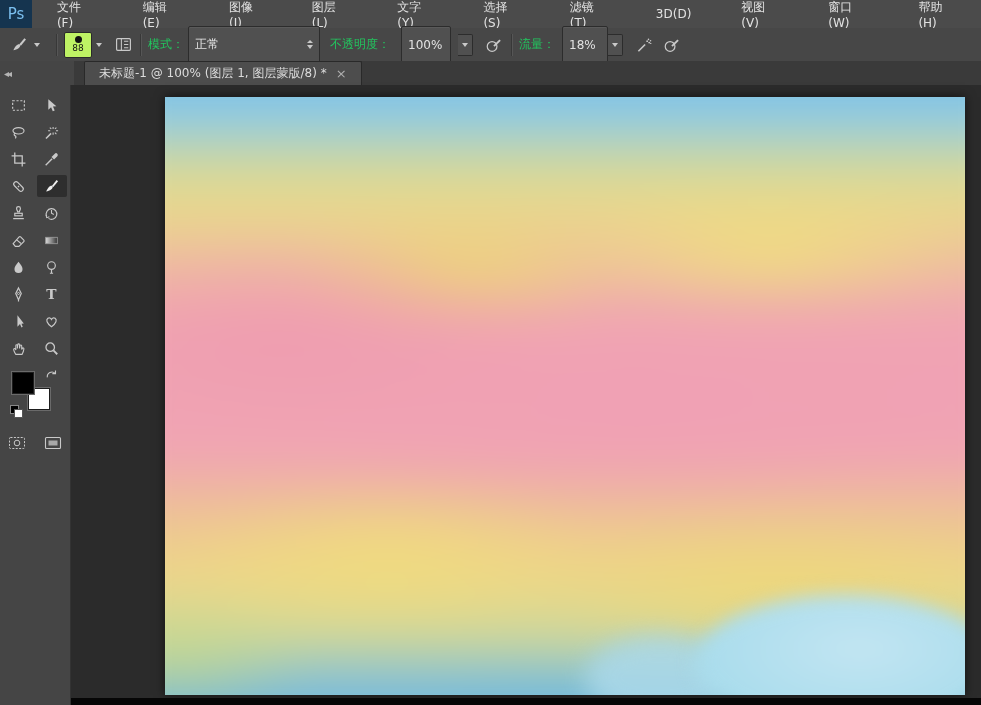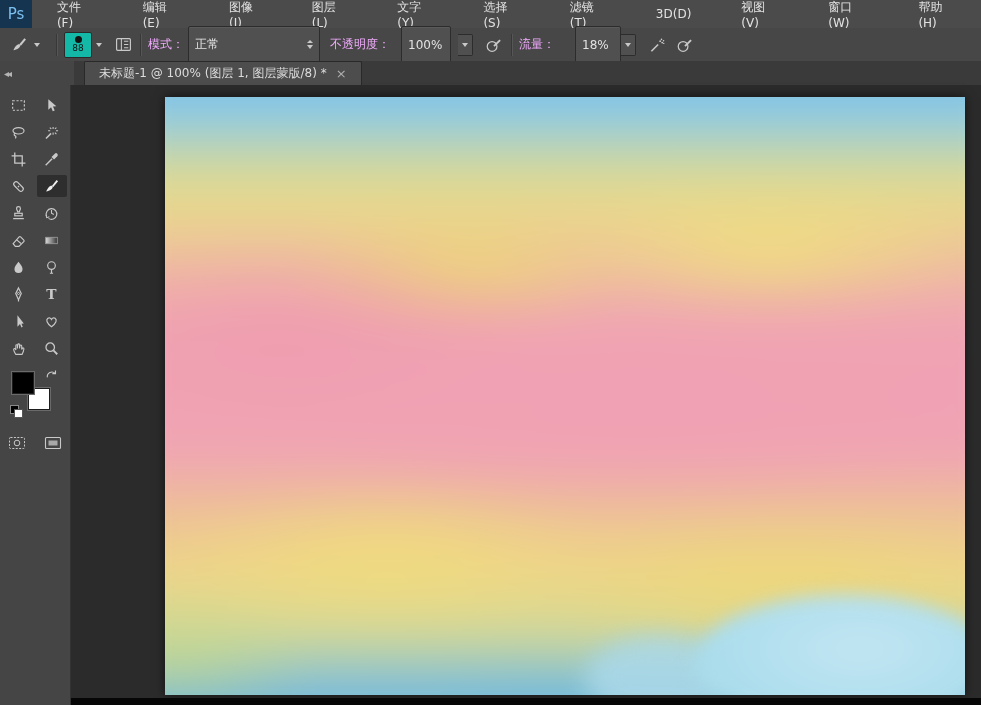--- a/index.html
+++ b/index.html
@@ -15,31 +15,31 @@
   .menu-item{color:#e2e2e2;font-size:12px;padding:0 25px;display:flex;align-items:center;cursor:default}
 
   
   .optionsbar{position:absolute;top:28px;left:0;right:0;height:33px;background:var(--options-bg,#474747);
     border-bottom:1px solid #2d2d2d;display:flex;align-items:center;padding:0 8px;color:#d8d8d8;font-size:12px}
   .ob-group{display:flex;align-items:center;gap:4px;margin-right:10px}
   .vsep{width:1px;height:22px;background:#383838;border-right:1px solid #565656;margin:0 6px}
   .caret-down{width:0;height:0;border-left:3.5px solid transparent;border-right:3.5px solid transparent;border-top:4px solid #c9c9c9}
   .caret-up{width:0;height:0;border-left:3px solid transparent;border-right:3px solid transparent;border-bottom:3.5px solid #c9c9c9}
   .spinner{display:flex;flex-direction:column;gap:2px;margin-left:6px}
-  .brush-preview{width:26px;height:24px;background:#14b8a6;border:1px solid #2a2a2a;border-radius:2px;
+  .brush-preview{width:26px;height:24px;background:#bef264;border:1px solid #2a2a2a;border-radius:2px;
     display:flex;flex-direction:column;align-items:center;justify-content:center;gap:1px}
   .brush-preview .dot{width:7px;height:7px;border-radius:50%;background:#111}
   .brush-preview .num{font-size:9px;color:#111;line-height:9px}
   .field{height:20px;background:#505050;border:1px solid #2c2c2c;border-radius:2px;display:flex;align-items:center;
     color:#e2e2e2;font-size:12px;padding:8px 6px;box-shadow:inset 0 1px 0 rgba(255,255,255,.06)}
   .field .val{flex:1}
   .field-btn{width:14px;height:20px;background:#505050;border:1px solid #2c2c2c;border-left:none;border-radius:0 2px 2px 0;
     display:flex;align-items:center;justify-content:center}
   .ob-icon{color:#c9c9c9;display:flex;align-items:center;justify-content:center;width:22px;height:22px;border-radius:2px}
-  .ob-label{color:#f0abfc;white-space:nowrap}
+  .ob-label{color:#22c55e;white-space:nowrap}
 
   
   .tabbar{position:absolute;top:61px;left:0;right:0;height:24px;background:#3a3a3a;border-bottom:1px solid #262626;
     display:flex;align-items:flex-end}
   .collapse{width:70px;color:#b4b4b4;font-size:10px;padding-left:4px;letter-spacing:-2px;height:100%;
     display:flex;align-items:center;background:var(--panel-bg,#454545)}
   .tab{margin-left:10px;height:23px;background:#4d4d4d;border:1px solid #292929;border-bottom:none;
     border-radius:2px 2px 0 0;display:flex;align-items:center;gap:9px;padding:0 14px;color:#dcdcdc;font-size:12px;white-space:nowrap}
   .tab .close{color:#b0b0b0;font-size:13px;line-height:13px;cursor:pointer}
 
@@ -150,21 +150,21 @@
         </div>
     </div>
     <div class="ob-icon">
       <svg width="18" height="18" viewBox="0 0 16 16">
           <circle cx="6.3" cy="9.3" r="4.3" fill="none" stroke="currentColor" stroke-width="1.1"></circle>
           <path d="M8.6 9.6 L14 4.2 l-1.2-1.2 -5.4 5.4 z" fill="currentColor"></path>
         </svg>
     </div>
     <div class="vsep"></div>
     <div class="ob-group" style="gap:0">
-      <span class="ob-label" style="margin-right:20px">流量：</span>
+      <span class="ob-label" style="margin-right:7px">流量：</span>
       <div class="field" style="width:32px">
         <span class="val">18%</span>
       </div>
       <div class="field-btn">
           <span class="caret-down"></span>
         </div>
     </div>
     <div class="ob-icon">
       <svg width="18" height="18" viewBox="0 0 16 16">
           <path d="M2.5 13 L8.5 7 l1 1 -6 6 z" fill="currentColor"></path>

